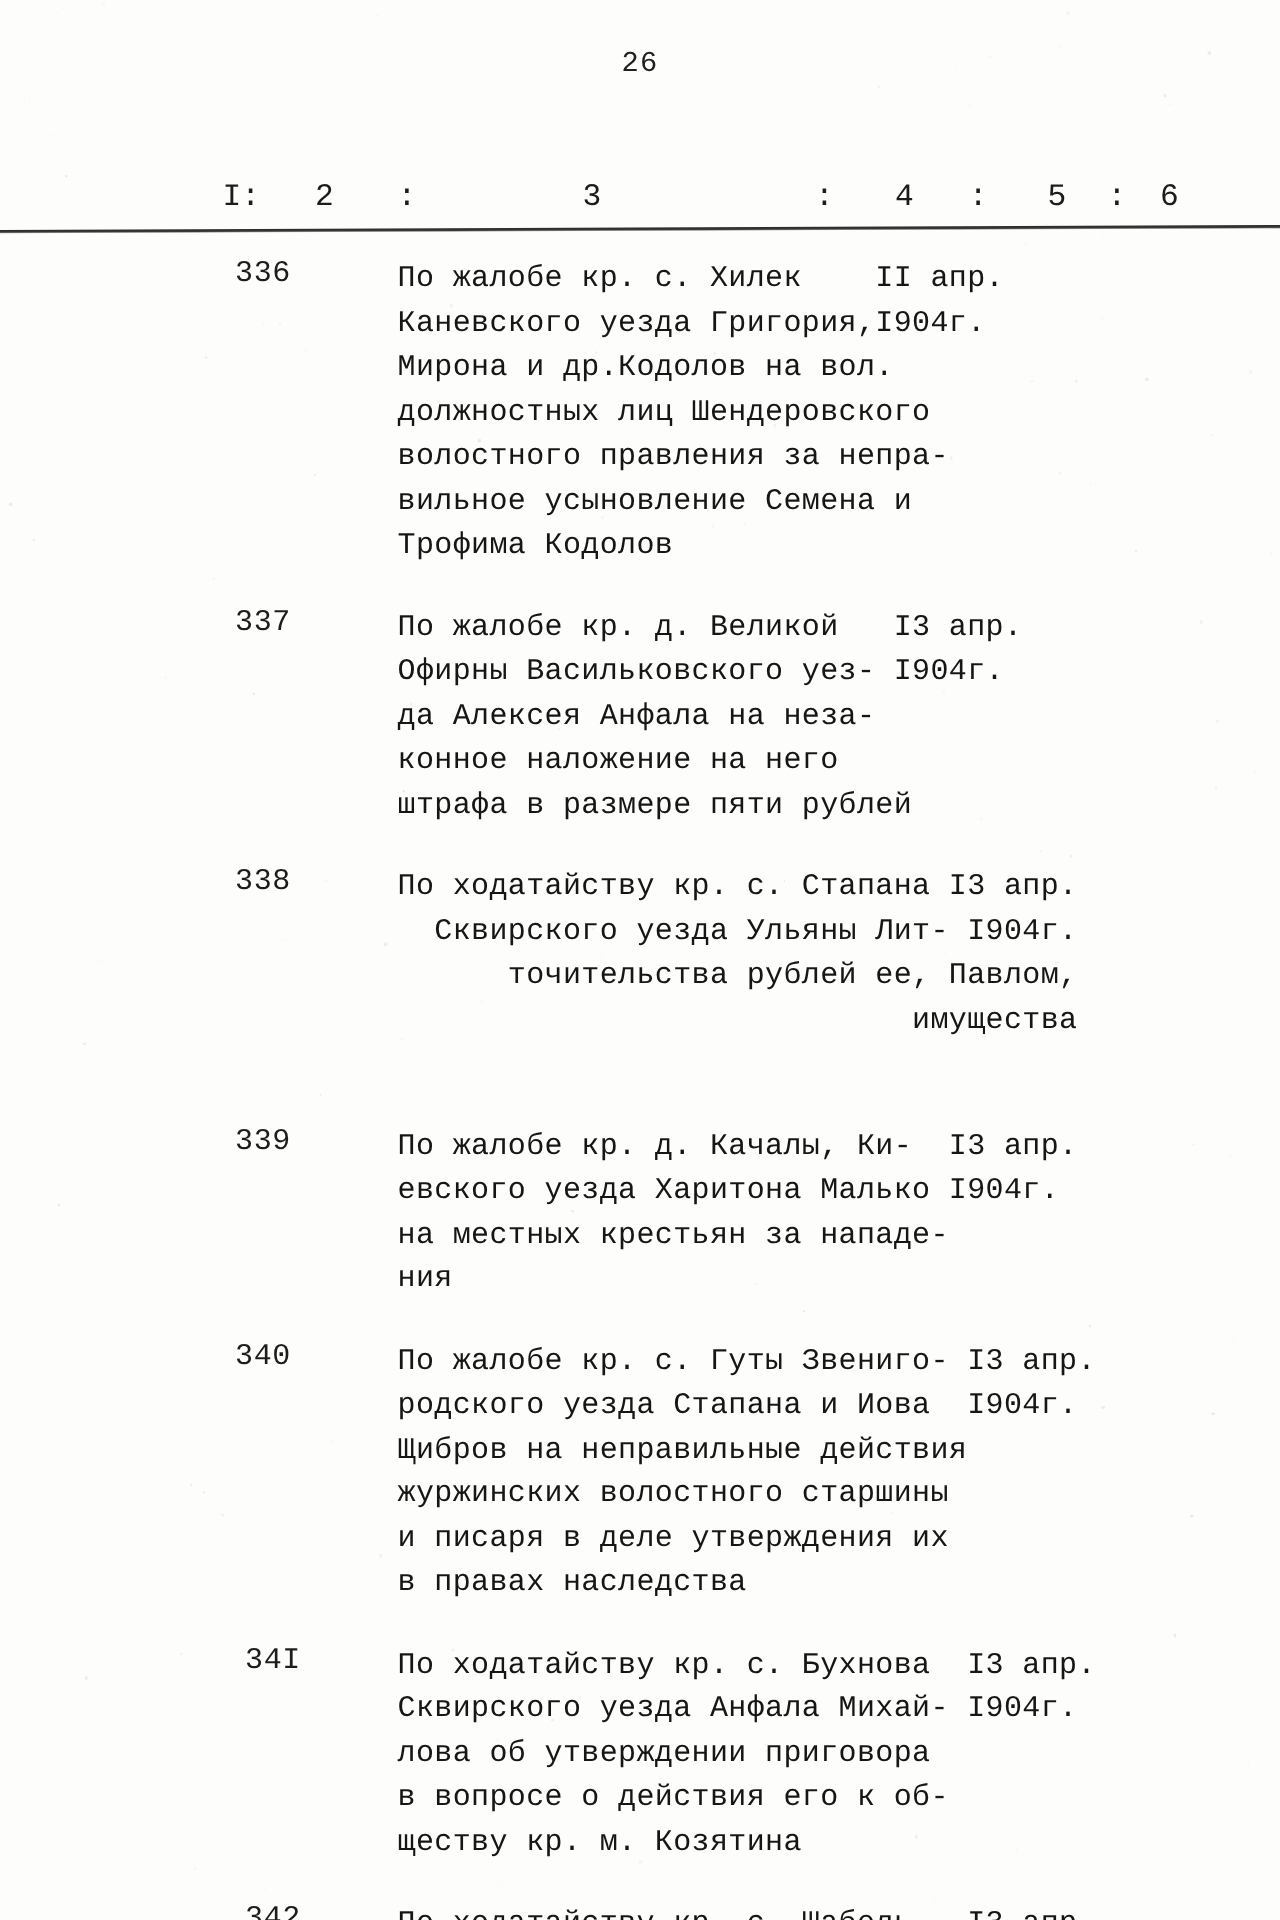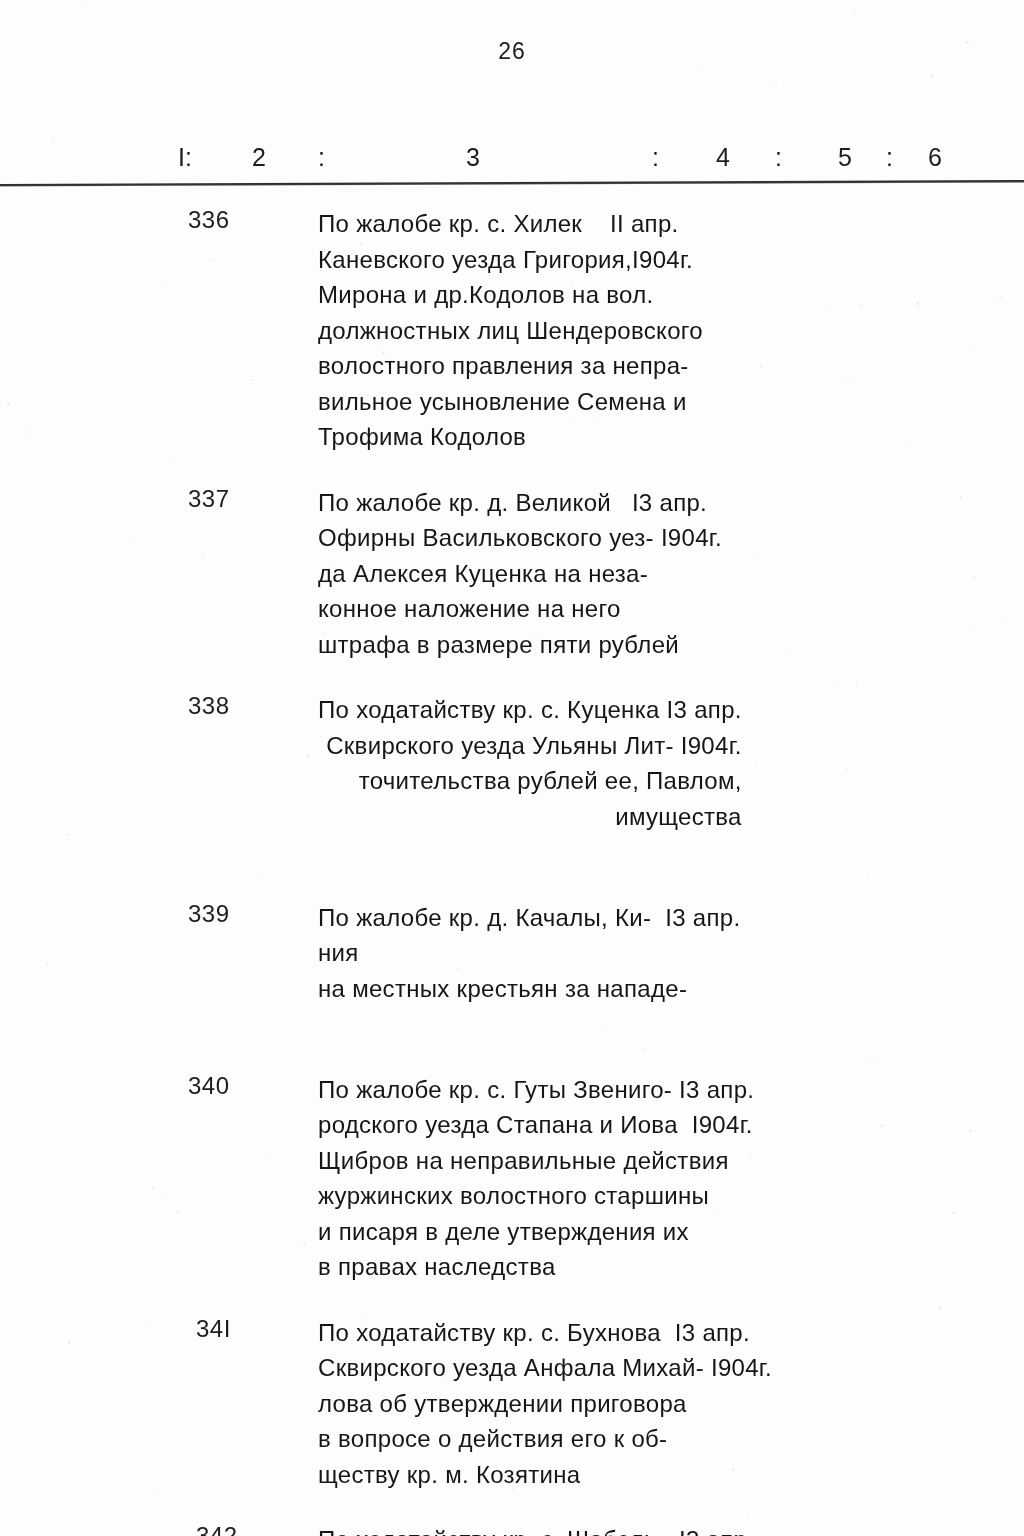--- a/index.html
+++ b/index.html
@@ -6,21 +6,21 @@
     margin: 0;
     padding: 0;
     background: #ffffff;
   }
   .page {
     position: relative;
     width: 1024px;
     height: 1536px;
     background: #fdfdfc;
     overflow: hidden;
-    font-family: Liberation Sans, sans-serif;
+    font-family: Liberation Mono, monospace;
     color: #1a1a1a;
   }
 
   
   .speckle {
     position: absolute;
     inset: 0;
     pointer-events: none;
     opacity: 0.5;
   }
@@ -287,29 +287,29 @@
 
   <div class="rule"></div>
 
   <div class="entries" id="entries">
       <div class="entry" style="height: 278.5px;">
         <div class="entry-num" style="left: 188px; top: 0px;">336</div>
         <div class="entry-body" style="top: 0px;"><span class="line">По жалобе кр. с. Хилек    II апр.</span><span class="line">Каневского уезда Григория,I904г.</span><span class="line">Мирона и др.Кодолов на вол.</span><span class="line">должностных лиц Шендеровского</span><span class="line">волостного правления за непра-</span><span class="line">вильное усыновление Семена и</span><span class="line">Трофима Кодолов</span></div>
       </div>
       <div class="entry" style="height: 207.5px;">
         <div class="entry-num" style="left: 188px; top: 0px;">337</div>
-        <div class="entry-body" style="top: 0px;"><span class="line">По жалобе кр. д. Великой   I3 апр.</span><span class="line">Офирны Васильковского уез- I904г.</span><span class="line">да Алексея Куценка на неза-</span><span class="line">конное наложение на него</span><span class="line">штрафа в размере пяти рублей</span></div>
+        <div class="entry-body" style="top: 0px;"><span class="line">По жалобе кр. д. Великой   I3 апр.</span><span class="line">Офирны Васильковского уез- I904г.</span><span class="line">да Алексея Анфала на неза-</span><span class="line">конное наложение на него</span><span class="line">штрафа в размере пяти рублей</span></div>
       </div>
       <div class="entry" style="height: 207.5px; text-align: right;">
         <div class="entry-num" style="left: 188px; top: 0px;">338</div>
-        <div class="entry-body" style="top: 0px;"><span class="line">По ходатайству кр. с. Куценка I3 апр.</span><span class="line">Сквирского уезда Ульяны Лит- I904г.</span><span class="line">точительства рублей ее, Павлом,</span><span class="line">имущества</span></div>
+        <div class="entry-body" style="top: 0px;"><span class="line">По ходатайству кр. с. Стапана I3 апр.</span><span class="line">Сквирского уезда Ульяны Лит- I904г.</span><span class="line">точительства рублей ее, Павлом,</span><span class="line">имущества</span></div>
       </div>
       <div class="entry" style="height: 172px;">
         <div class="entry-num" style="left: 188px; top: 0px;">339</div>
-        <div class="entry-body" style="top: 0px;"><span class="line">По жалобе кр. д. Качалы, Ки-  I3 апр.</span><span class="line">ния</span><span class="line">на местных крестьян за нападе-</span></div>
+        <div class="entry-body" style="top: 0px;"><span class="line">По жалобе кр. д. Качалы, Ки-  I3 апр.</span><span class="line">евского уезда Харитона Малько I904г.</span><span class="line">на местных крестьян за нападе-</span><span class="line">ния</span></div>
       </div>
       <div class="entry" style="height: 243px;">
         <div class="entry-num" style="left: 188px; top: 0px;">340</div>
         <div class="entry-body" style="top: 0px;"><span class="line">По жалобе кр. с. Гуты Звениго- I3 апр.</span><span class="line">родского уезда Стапана и Иова  I904г.</span><span class="line">Щибров на неправильные действия</span><span class="line">журжинских волостного старшины</span><span class="line">и писаря в деле утверждения их</span><span class="line">в правах наследства</span></div>
       </div>
       <div class="entry" style="height: 207.5px;">
         <div class="entry-num" style="left: 196px; top: 0px;">34I</div>
         <div class="entry-body" style="top: 0px;"><span class="line">По ходатайству кр. с. Бухнова  I3 апр.</span><span class="line">Сквирского уезда Анфала Михай- I904г.</span><span class="line">лова об утверждении приговора</span><span class="line">в вопросе о действия его к об-</span><span class="line">ществу кр. м. Козятина</span></div>
       </div>
       <div class="entry" style="height: 207.5px;">

